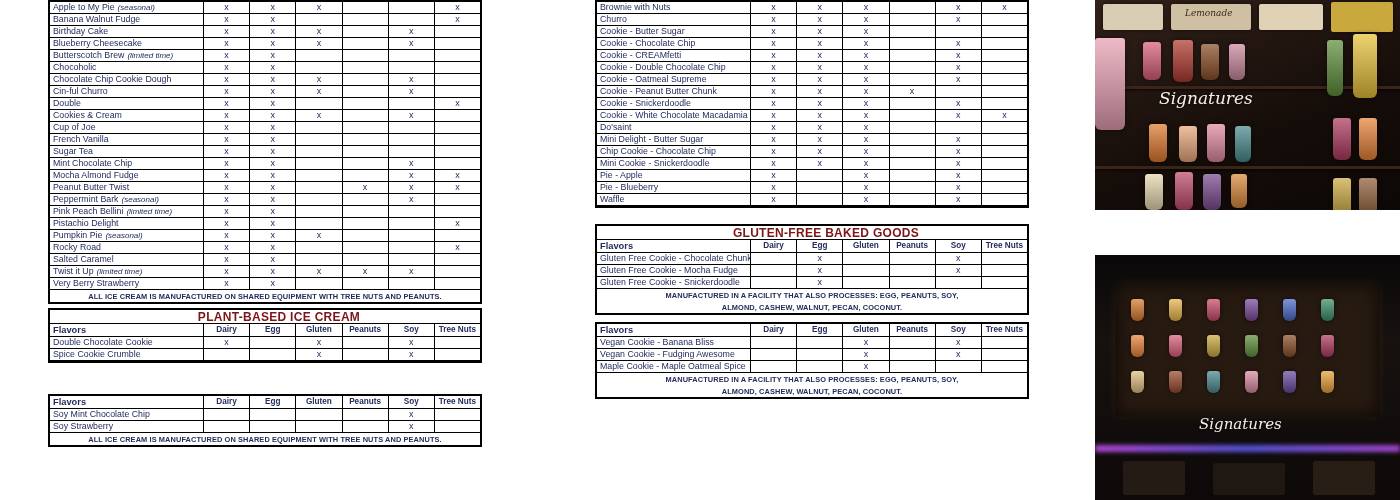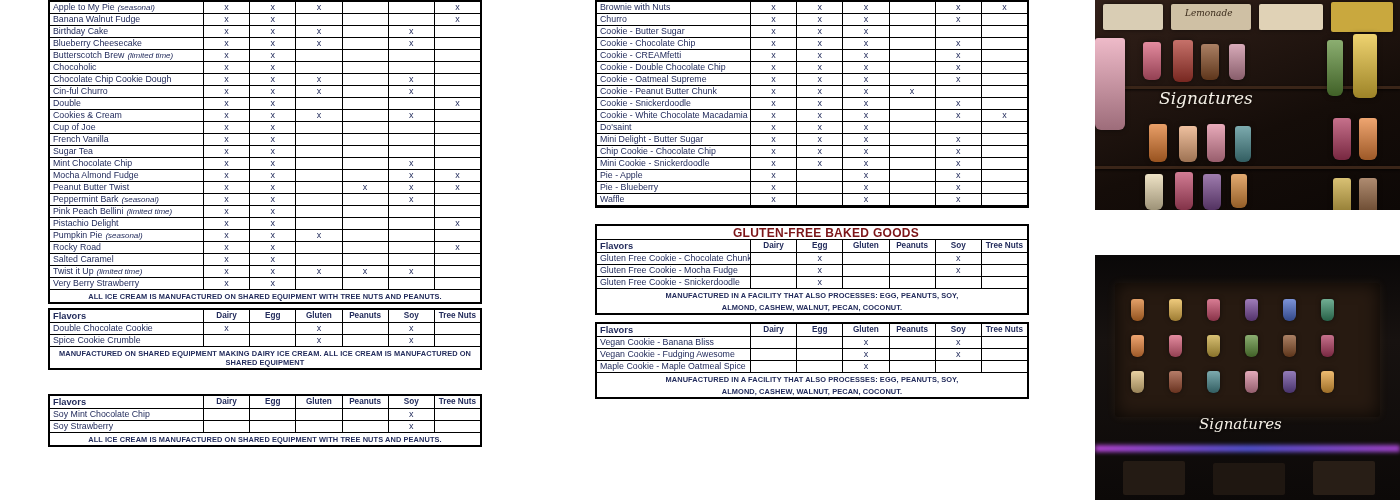--- a/index.html
+++ b/index.html
@@ -466,20 +466,21 @@
         <div class="c-mark"></div>
         <div class="c-mark"></div>
         <div class="c-mark"></div>
         <div class="c-mark"></div>
       </div>
       <div class="t-footer">MANUFACTURED IN A FACILITY THAT ALSO PROCESSES: EGG, PEANUTS, SOY,</div>
       <div class="t-footer">ALMOND, CASHEW, WALNUT, PECAN, COCONUT.</div>
     </div>
 
   <div class="atable" id="tbl-plant">
+      <div class="t-title">PLANT-BASED ICE CREAM</div>
       <div class="t-row t-head">
         <div class="c-flavor">Flavors</div>
         <div class="c-mark">Dairy</div>
         <div class="c-mark">Egg</div>
         <div class="c-mark">Gluten</div>
         <div class="c-mark">Peanuts</div>
         <div class="c-mark">Soy</div>
         <div class="c-mark">Tree Nuts</div>
       </div>
       <div class="t-row">
@@ -493,21 +494,20 @@
       </div>
       <div class="t-row">
         <div class="c-flavor">Spice Cookie Crumble</div>
         <div class="c-mark"></div>
         <div class="c-mark"></div>
         <div class="c-mark">x</div>
         <div class="c-mark"></div>
         <div class="c-mark">x</div>
         <div class="c-mark"></div>
       </div>
-      <div class="t-footer">MANUFACTURED ON SHARED EQUIPMENT MAKING DAIRY ICE CREAM. ALL ICE CREAM IS MANUFACTURED ON SHARED EQUIPMENT</div>
     </div>
 
   <div class="atable" id="tbl-soy">
       <div class="t-row t-head">
         <div class="c-flavor">Flavors</div>
         <div class="c-mark">Dairy</div>
         <div class="c-mark">Egg</div>
         <div class="c-mark">Gluten</div>
         <div class="c-mark">Peanuts</div>
         <div class="c-mark">Soy</div>

